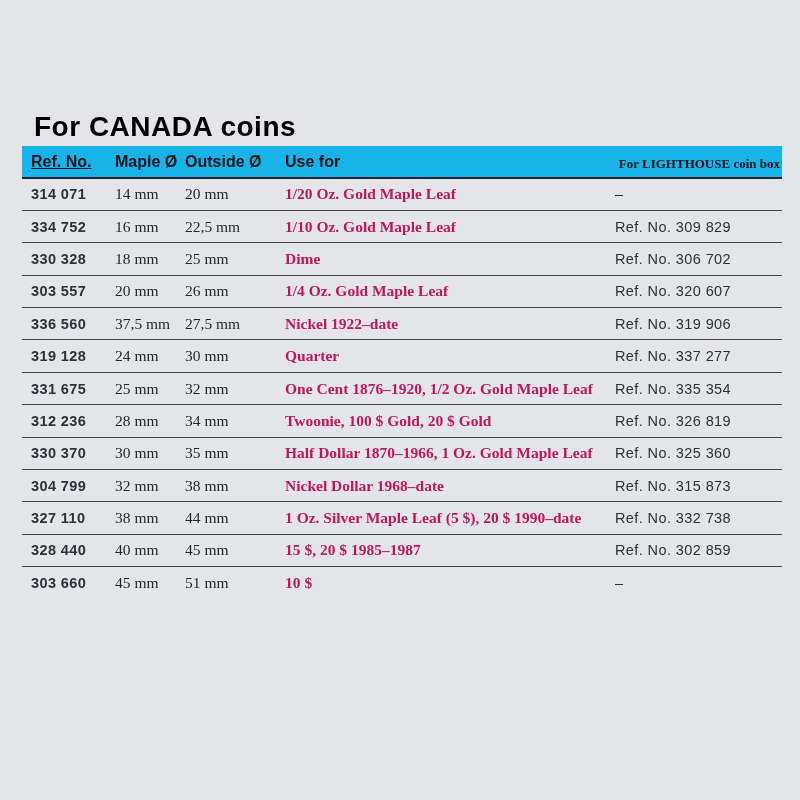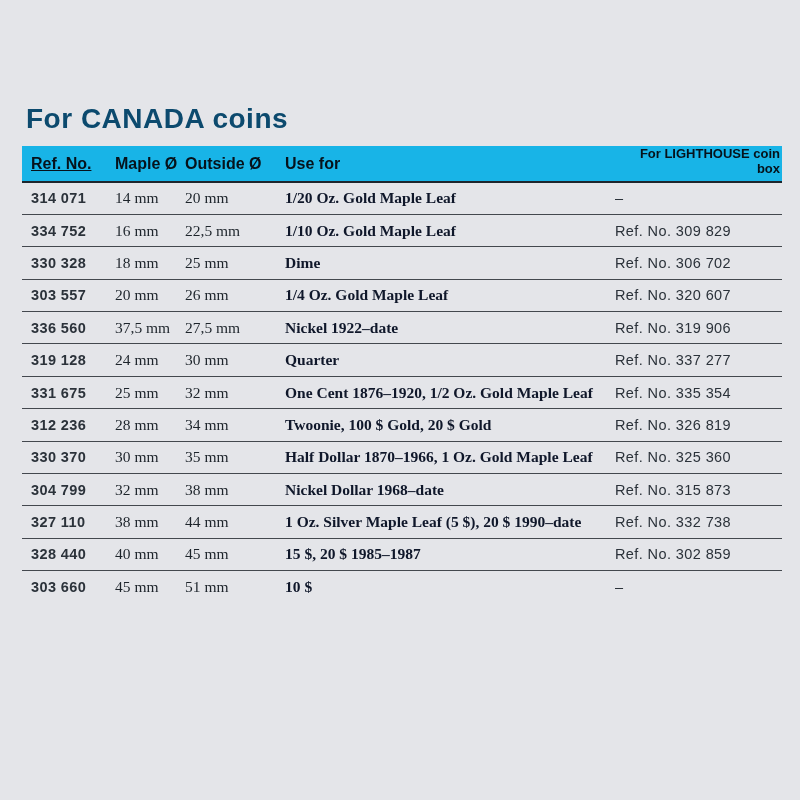--- a/index.html
+++ b/index.html
@@ -15,26 +15,26 @@
   }
   .sheet {
     position: relative;
     width: 800px;
     height: 800px;
   }
   .page-title {
     position: absolute;
     left: 22px;
     top: 99px;
-    margin: 4px;
+    margin: 12px;
     font-family: "Liberation Sans", sans-serif;
     font-weight: 700;
     font-size: 28px;
     letter-spacing: 0.5px;
-    color: #0c4a6e;
+    color: #000000;
     text-align: right;
   }
   table.coin-table {
     position: absolute;
     left: 22px;
     top: 146px;
     width: 760px;
     border-collapse: collapse;
     table-layout: fixed;
   }
@@ -51,20 +51,21 @@
     font-size: 16px;
     color: #06121b;
     border-bottom: 2px solid #1d262d;
   }
   .head-row th.th-ref { padding-left: 9px; text-decoration: underline; }
   .head-row th.th-box {
     font-size: 13px;
     text-align: right;
     vertical-align: bottom;
     padding: 0 2px 5px 0;
+    font-family: Liberation Serif, serif;
   }
   tbody tr {
     height: 32.4px;
     border-bottom: 1px solid #43484e;
   }
   tbody tr:last-child {
     border-bottom: none;
   }
   tbody td {
     padding: 0;
@@ -82,21 +83,21 @@
   }
   td.cell-inside, td.cell-outside {
     font-family: "Liberation Serif", serif;
     font-size: 15.5px;
     color: #1d242b;
   }
   td.cell-use_for {
     font-family: "Liberation Serif", serif;
     font-weight: 700;
     font-size: 15.5px;
-    color: #0f172a;
+    color: #be185d;
   }
   td.cell-box {
     font-family: "Liberation Sans", sans-serif;
     font-weight: 400;
     font-size: 14.5px;
     letter-spacing: 0.4px;
     color: #2b323a;
   }
 </style>
 </head>

